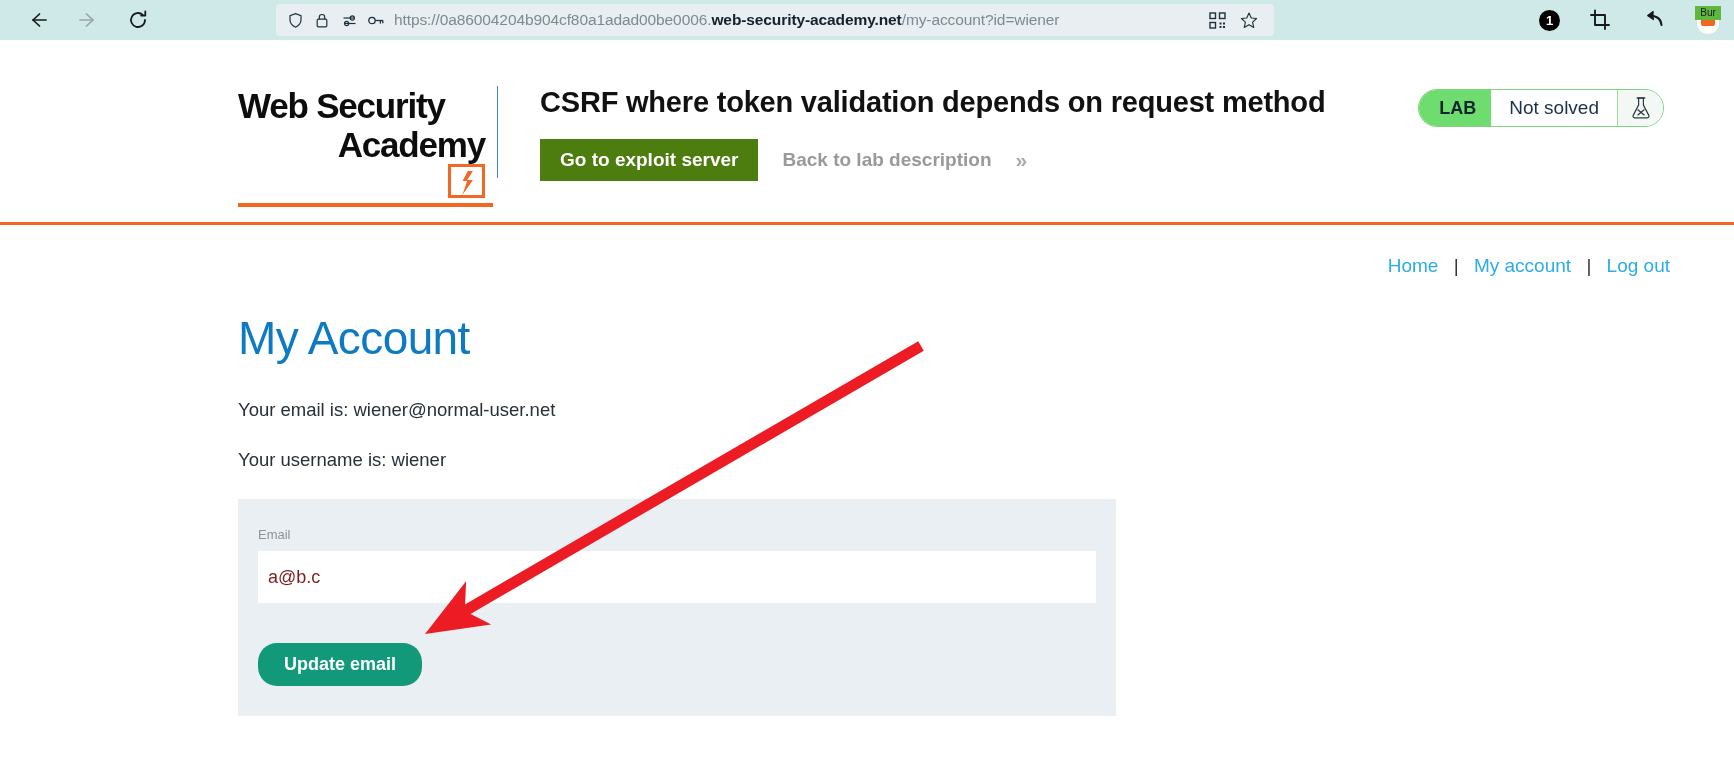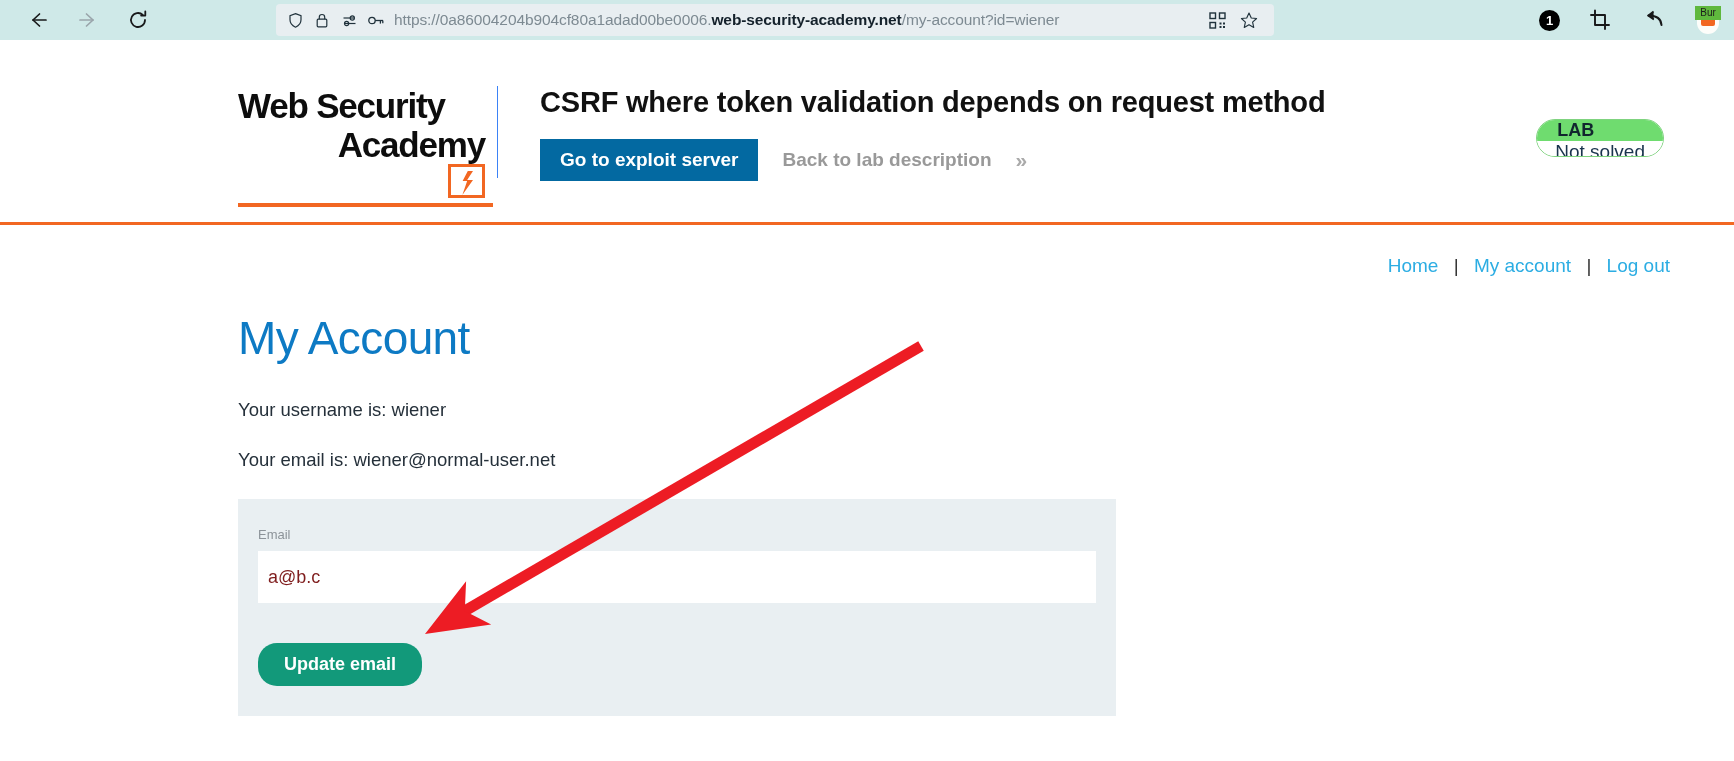--- a/index.html
+++ b/index.html
@@ -155,21 +155,21 @@
   }
   .lab-title {
     font-size: 29px;
     color: #111;
     font-weight: 700;
     margin: 0 0 20px 0;
     letter-spacing: -0.2px;
   }
   .lab-actions { display: flex; align-items: center; gap: 0; }
   .exploit-btn {
-    background: #0369a1;
+    background: #4d7c0f;
     color: #fff;
     font-weight: 700;
     font-size: 19px;
     padding: 10px 20px;
     border: none;
     cursor: pointer;
     font-family: "Liberation Sans", sans-serif;
   }
   .back-link {
     color: #999;
@@ -177,29 +177,28 @@
     margin-left: 24px;
     text-decoration: none;
     cursor: pointer;
     display: flex; align-items: center; gap: 24px; font-weight: bold;
   }
   .chev { font-size: 21px; color: #aaa; }
 
   .lab-status {
     position: absolute;
     right: 70px;
-    top: 79px;
+    top: 49px;
     display: flex;
     align-items: stretch;
     height: 38px;
     border-radius: 19px;
     overflow: hidden;
     border: 1px solid #7fd37f;
     background: #fff;
-    flex-direction: column;
   }
   .lab-tag {
     background: #6fdc6f;
     color: #11262e;
     font-weight: 700;
     font-size: 18px;
     padding: 0 15px 0 20px;
     display: flex; align-items: center;
   }
   .lab-state {
@@ -432,22 +431,22 @@
   <div class="account-nav">
     <a>Home</a>
     <span class="sep">|</span>
     <a>My account</a>
     <span class="sep">|</span>
     <a>Log out</a>
   </div>
 
   <div class="content">
     <h1 class="page-title">My Account</h1>
+    <p class="info-line">Your email is: wiener@normal-user.net</p>
     <p class="info-line">Your username is: wiener</p>
-    <p class="info-line">Your email is: wiener@normal-user.net</p>
 
     <div class="form-panel">
       <div class="field-label">Email</div>
       <input class="email-input" type="text" value="a@b.c" style="">
       <button class="update-btn">Update email</button>
     </div>
   </div>
 
   <svg class="annotation" viewBox="0 0 1734 761" preserveAspectRatio="none" style="top:-225px;">
     <g id="arrow-group">

